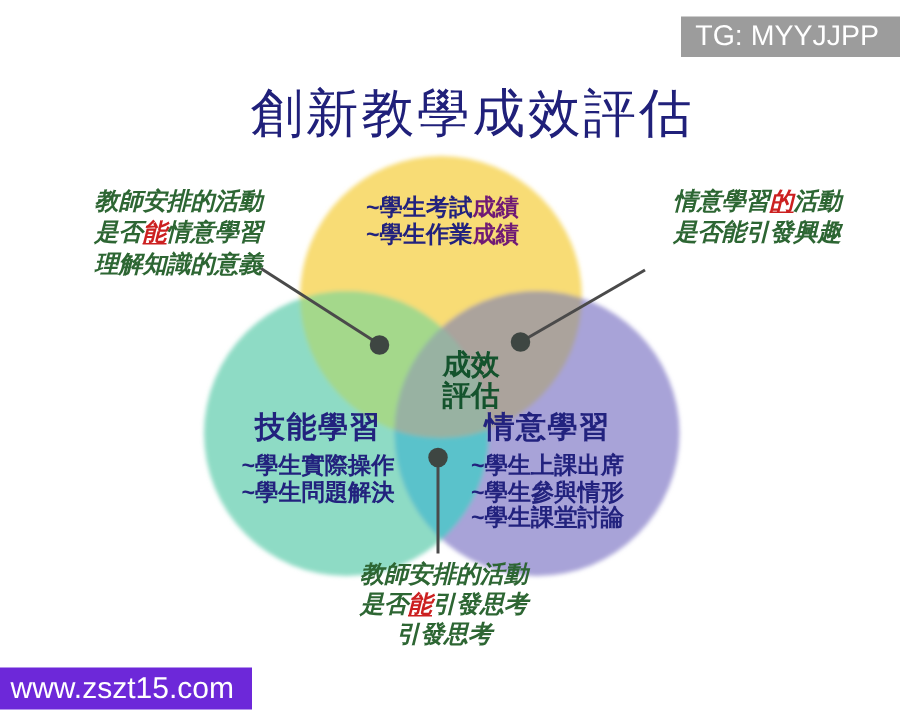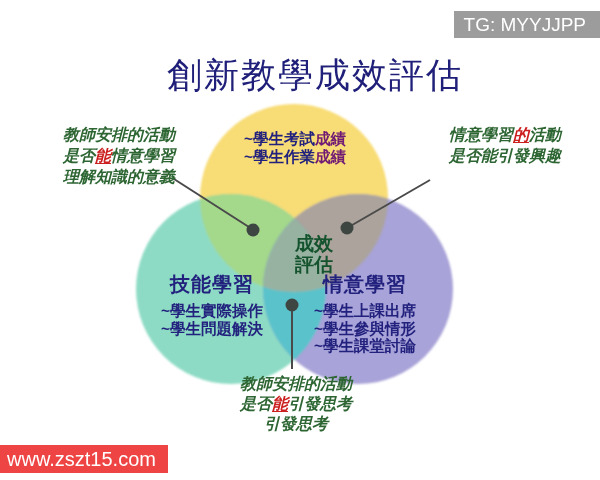--- a/index.html
+++ b/index.html
@@ -6,21 +6,21 @@
   body{width:600px;height:480px;background:#ffffff;font-family:"Liberation Sans",sans-serif;}
   .stage{position:relative;width:600px;height:480px;overflow:hidden;background:#ffffff;}
   .abs{position:absolute;}
 
   .title{left:0;top:52px;width:600px;text-align:center;font-size:35px;font-weight:400;
          color:#20207A;letter-spacing:2px;padding-left:15px;}
 
   .badge{top:11px;right:0;height:27px;line-height:27px;background:#9C9C9C;color:#ffffff;
          font-size:19px;padding:0 14px 0 10px;}
 
-  .watermark{left:0;top:445px;height:28px;line-height:28px;background:#ef4444;color:#ffffff;
+  .watermark{left:0;top:445px;height:28px;line-height:28px;background:#6d28d9;color:#ffffff;
          font-size:20px;padding:0 12px 0 7px;}
 
   .annot{font-family:"Liberation Serif",serif;font-weight:700;font-size:16px;line-height:21px;
          color:#2D6633;text-align:center;font-style:italic;}
   .annot .hl{color:#CC2020;text-decoration:underline;text-decoration-color:#CC2020;text-underline-offset:2px;}
 
   .annot-left{left:30px;top:124px;width:178px;}
   .annot-right{left:424px;top:124px;width:162px;}
   .annot-bottom{left:206px;top:374px;width:180px;line-height:20px;}
 

